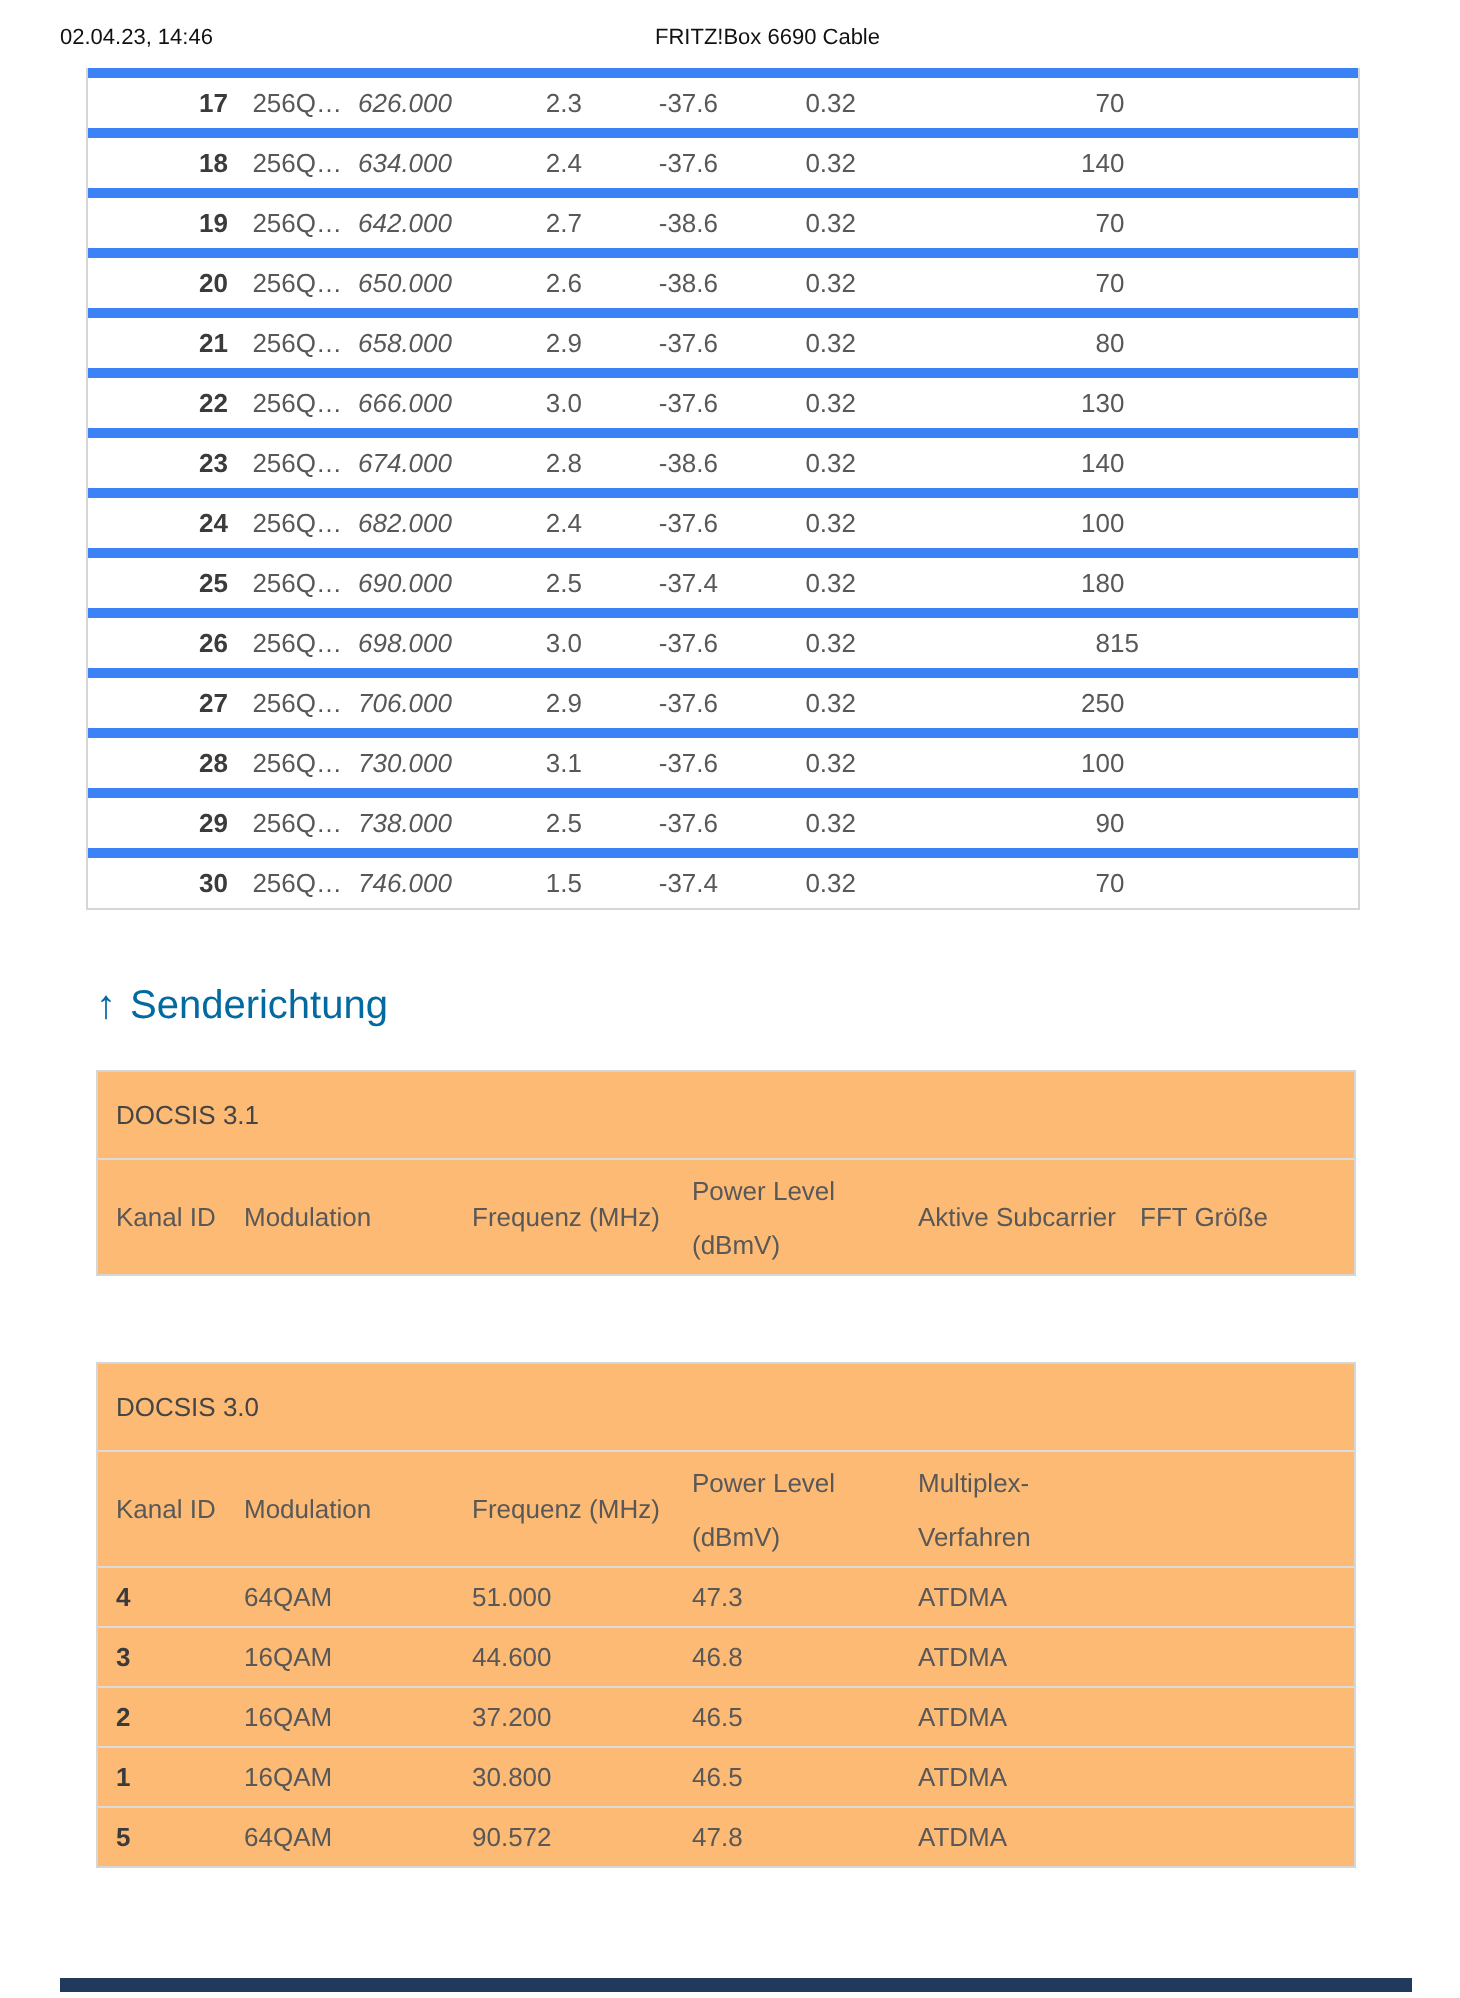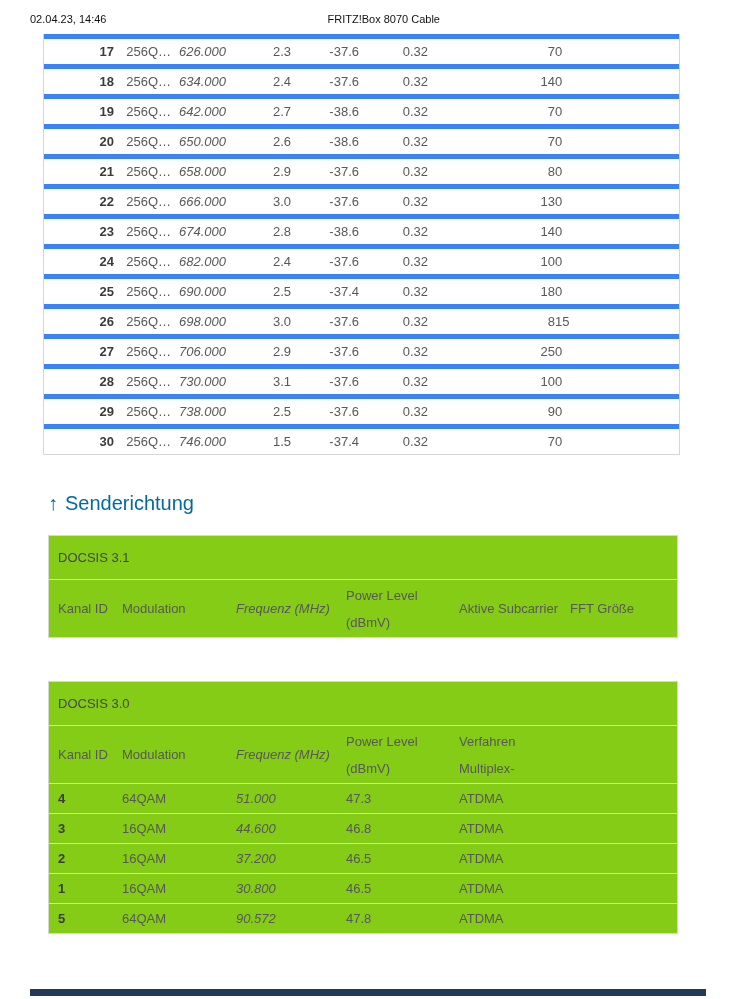--- a/index.html
+++ b/index.html
@@ -25,50 +25,50 @@
   .c-lat { width:69px; }
   .c-ce  { width:127px; }
   .c-ue  { flex:1 1 auto; }
 
   
   .section-heading { position:absolute; left:48px; top:491px; font-size:20px; line-height:24px;
                      font-weight:400; color:#0369a1; white-space:nowrap; }
   .section-heading .arrow { margin-right:7px; }
 
   
-  .box { position:absolute; left:48px; width:630px; border:1px solid #d6d6d6; background:#84cc16; }
+  .box { position:absolute; left:48px; width:630px; border:1px solid #d6d6d6; background:#fdba74; }
   .box31 { top:535px; }
   .box30 { top:681px; }
   .box-title { padding:14px 9px 14px 9px; font-size:13px; color:#454545; border-bottom:1px solid #dcdcdc; }
   .box-header { display:flex; align-items:center; min-height:57px; padding:0 0 0 9px;
                 font-size:13px; color:#585858; }
   .hc { flex:0 0 auto; line-height:27px; }
   .hc span { display:block; }
   .u-id  { width:64px; }
   .u-mod { width:114px; }
-  .u-freq{ width:110px;font-style:italic; }
+  .u-freq{ width:110px; }
   .u-pow { width:113px; }
   .u-sub { width:111px; }
   .u-fft { flex:1 1 auto; }
   .box-msg { border-top:1px solid #dcdcdc; padding:7px 9px; font-size:13px; line-height:14px; color:#585858; }
   .us-row { display:flex; align-items:center; height:30px; border-top:1px solid #dcdcdc;
             font-size:13px; color:#585858; padding-left:9px; }
   .us-row .c { flex:0 0 auto; white-space:nowrap; }
   .us-row .u-id { font-weight:bold; color:#3b3b3b; }
   .us-row .u-sub { flex:1 1 auto; }
 
   
   .footer-bar { position:absolute; left:30px; top:989px; width:676px; height:7px; background:#20395c; }
 </style>
 </head>
 <body>
 
 <div class="print-header">
   <span class="ph-date">02.04.23, 14:46</span>
-  <span class="ph-title">FRITZ!Box 8070 Cable</span>
+  <span class="ph-title">FRITZ!Box 6690 Cable</span>
 </div>
 
 <div class="ds-table">
 
     <div class="ds-row">
       <span class="c c-id">17</span>
       <span class="c c-mod">256Q…</span>
       <span class="c c-freq">626.000</span>
       <span class="c c-pow">2.3</span>
       <span class="c c-mse">-37.6</span>
@@ -260,22 +260,22 @@
         <span>Modulation</span>
       </span>
     <span class="hc u-freq">
         <span>Frequenz (MHz)</span>
       </span>
     <span class="hc u-pow">
         <span>Power Level</span>
         <span>(dBmV)</span>
       </span>
     <span class="hc u-sub">
+        <span>Multiplex-</span>
         <span>Verfahren</span>
-        <span>Multiplex-</span>
       </span>
   </div>
   <div>
 
       <div class="us-row">
         <span class="c u-id">4</span>
         <span class="c u-mod">64QAM</span>
         <span class="c u-freq">51.000</span>
         <span class="c u-pow">47.3</span>
         <span class="c u-sub">ATDMA</span>

